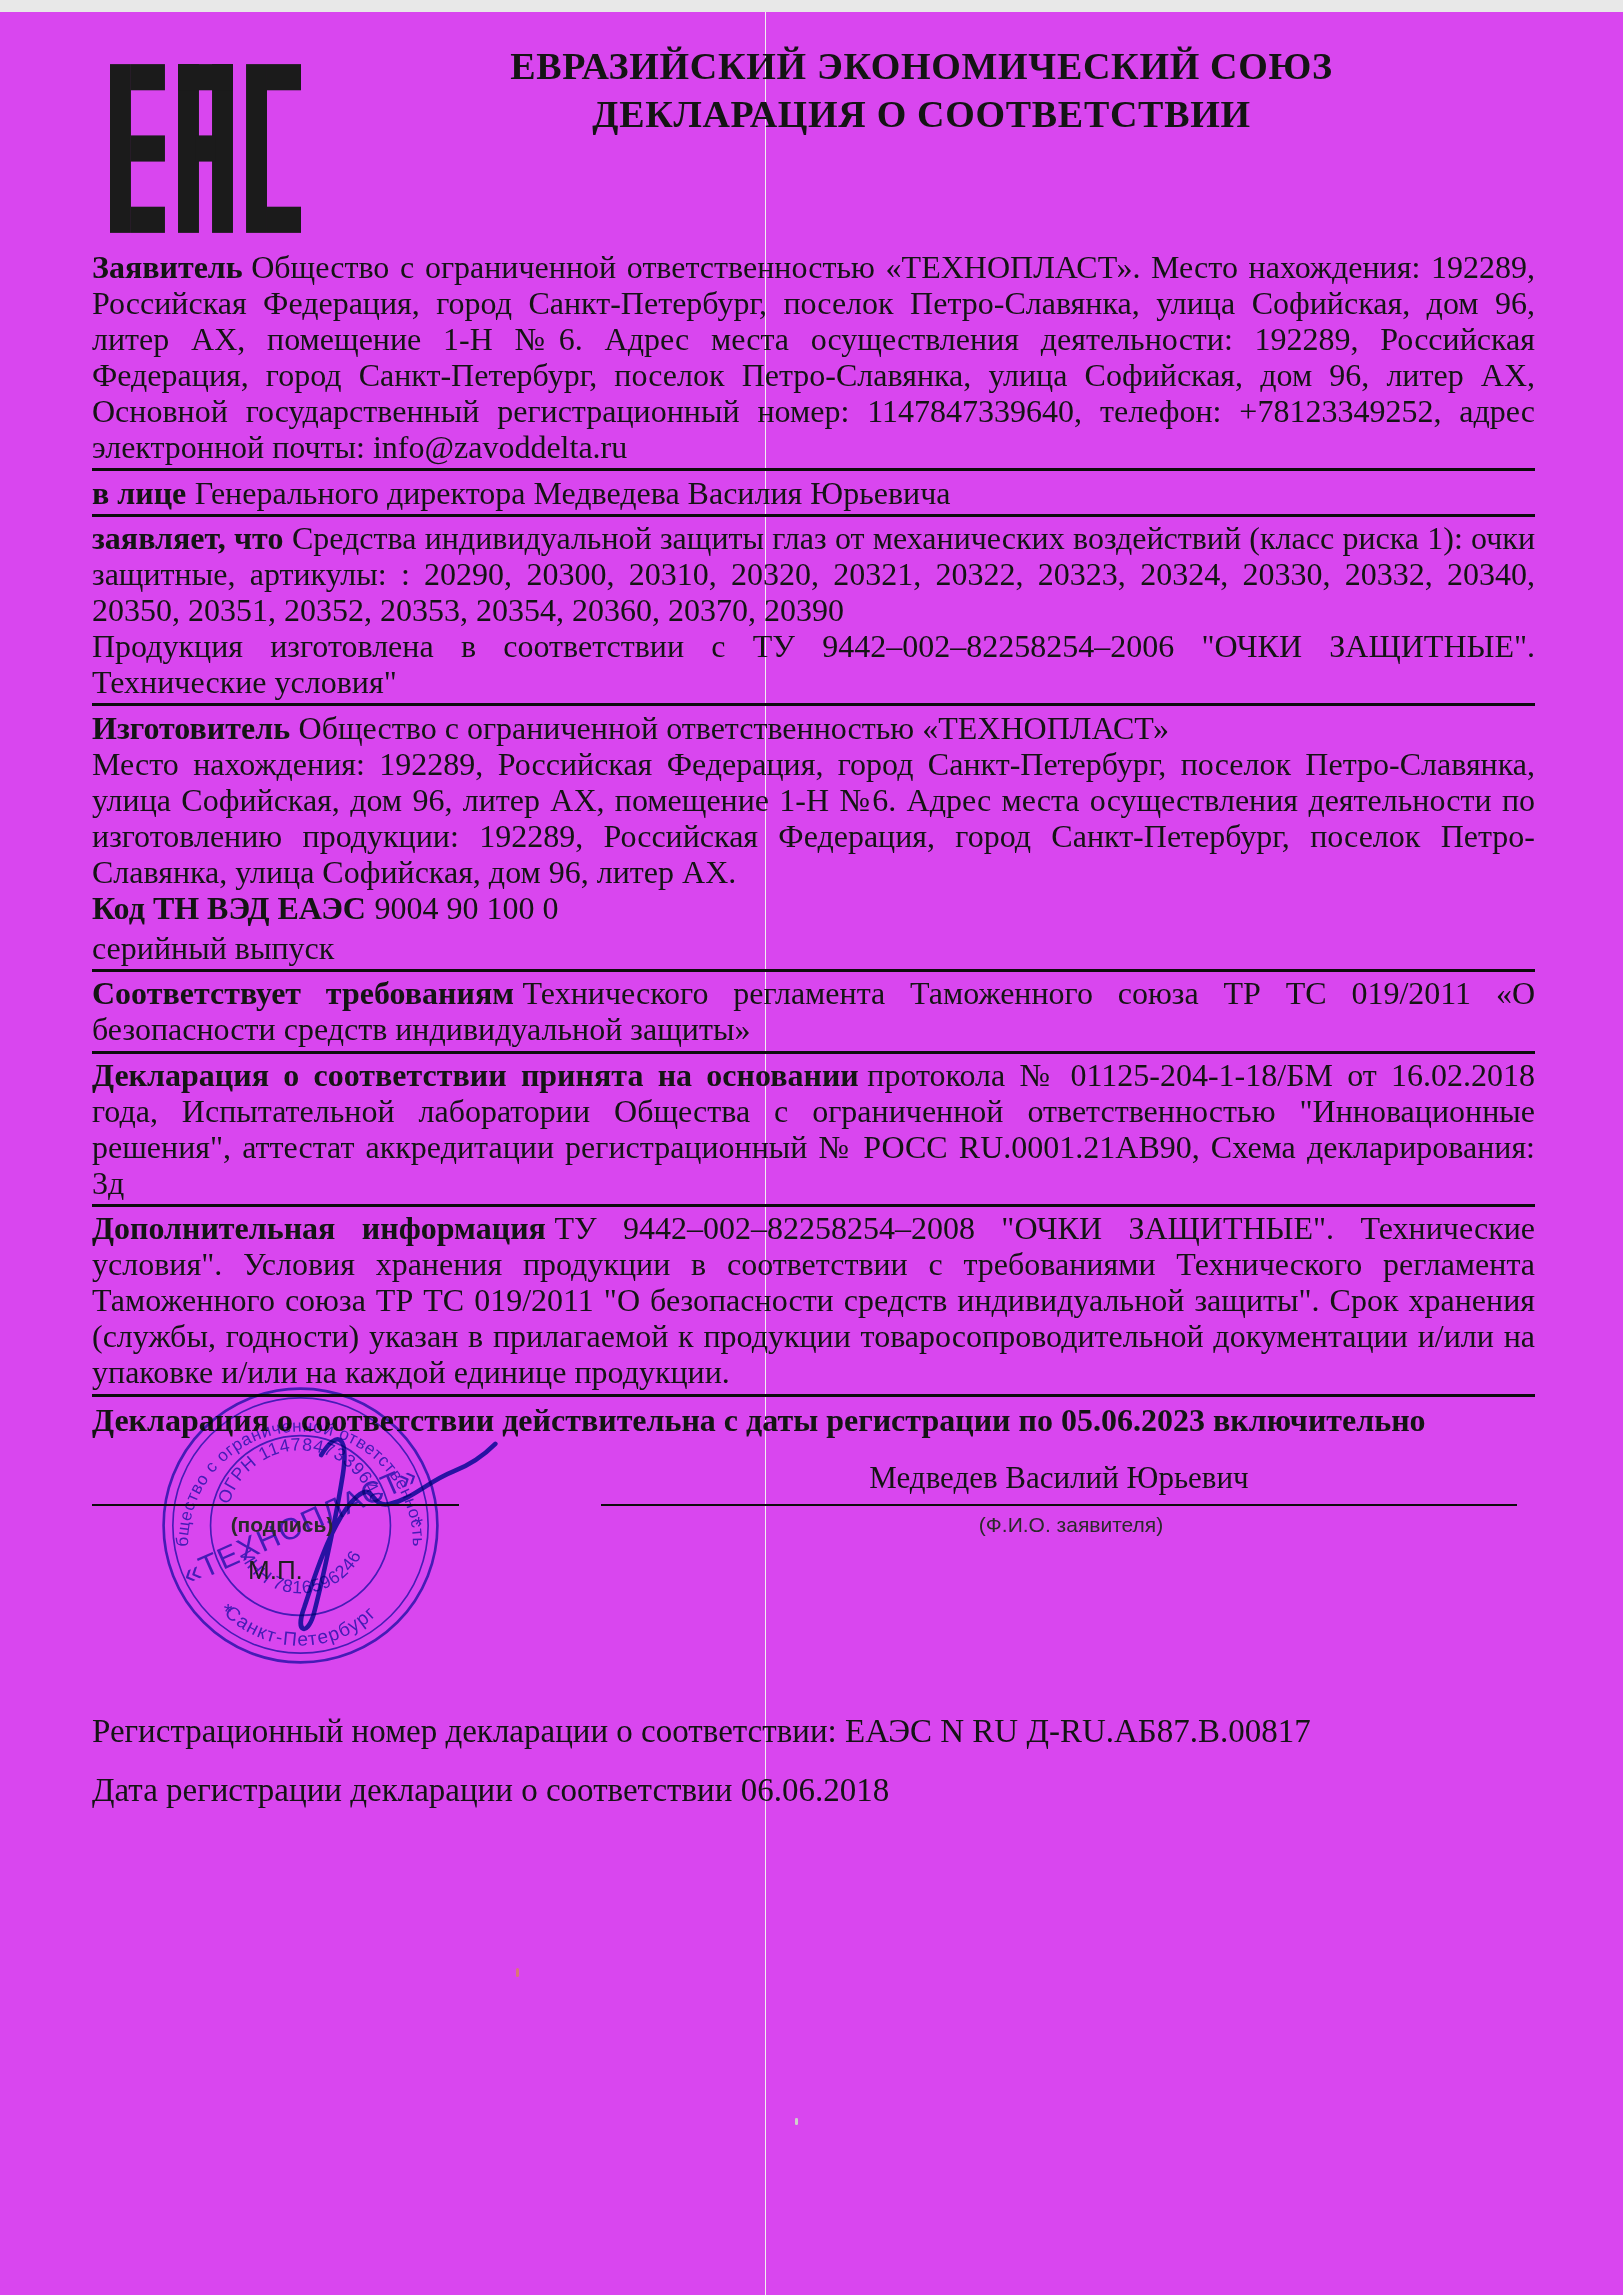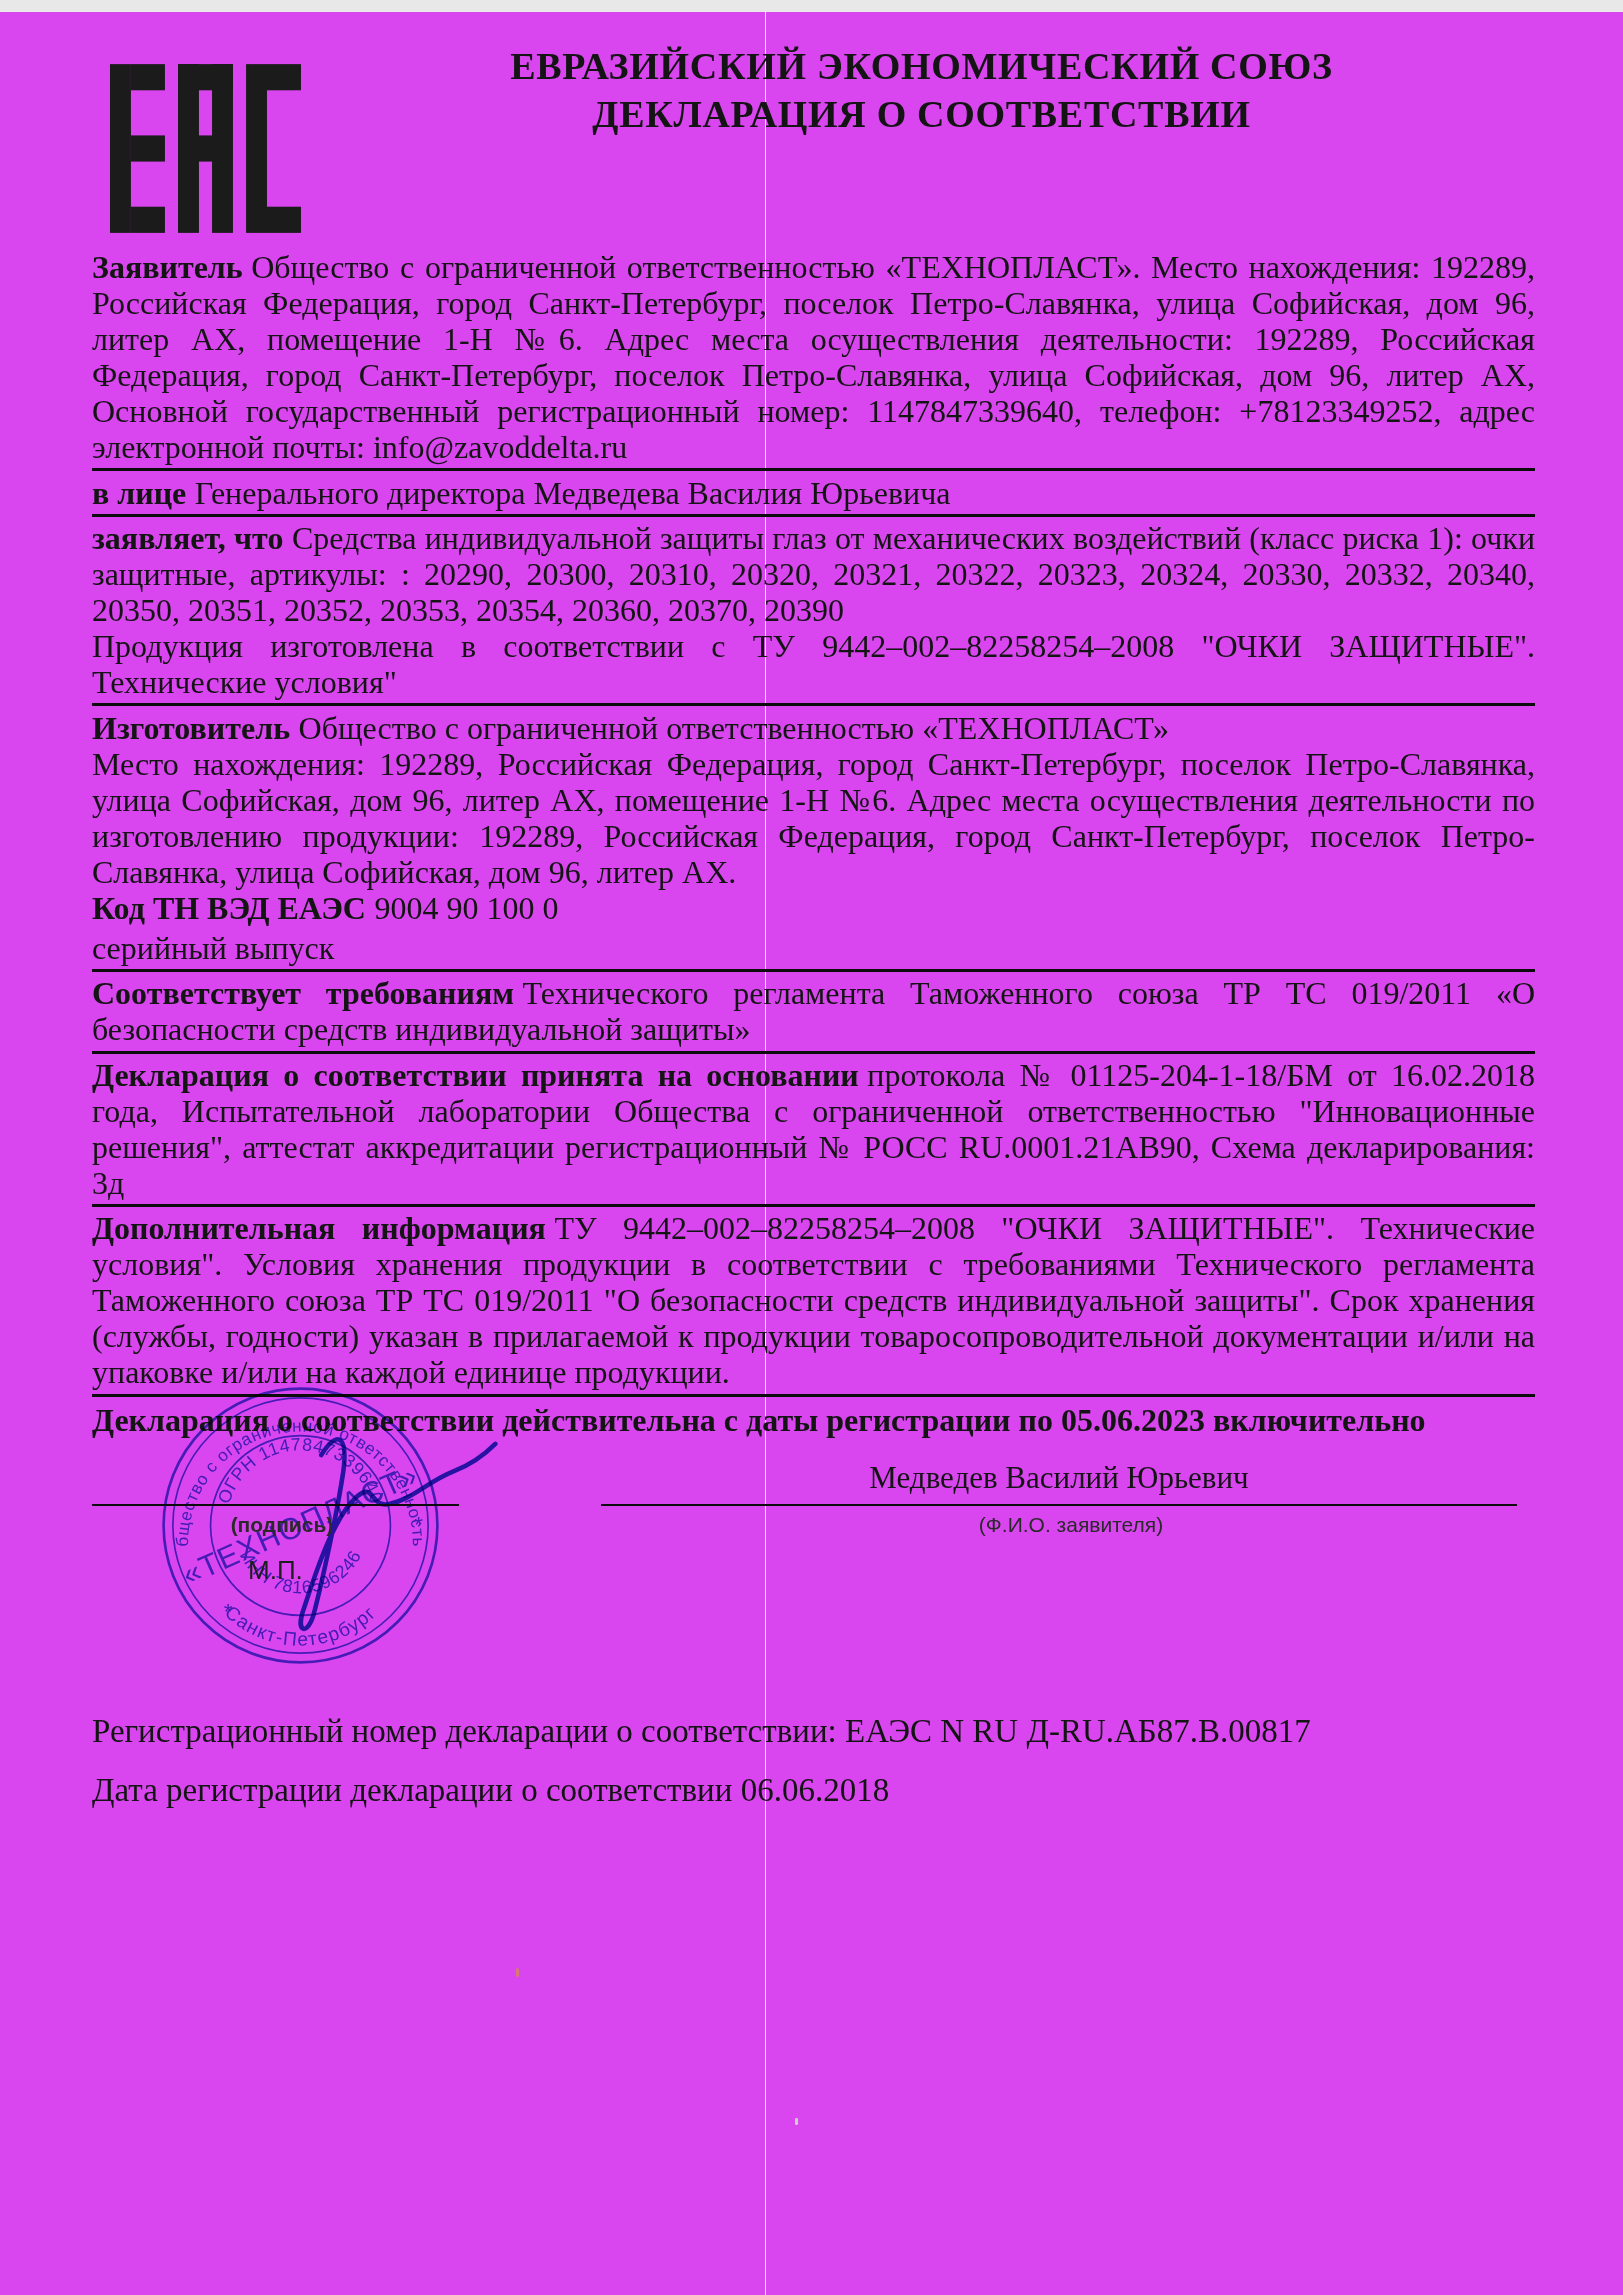--- a/index.html
+++ b/index.html
@@ -74,21 +74,21 @@
       </div>
     </div>
 
     <div class="para"><span class="lbl">Заявитель</span><span>Общество с ограниченной ответственностью «ТЕХНОПЛАСТ». Место нахождения: 192289, Российская Федерация, город Санкт-Петербург, поселок Петро-Славянка, улица Софийская, дом 96, литер АХ, помещение 1-Н №6. Адрес места осуществления деятельности: 192289, Российская Федерация, город Санкт-Петербург, поселок Петро-Славянка, улица Софийская, дом 96, литер АХ, Основной государственный регистрационный номер: 1147847339640, телефон: +78123349252, адрес электронной почты: info@zavoddelta.ru</span></div>
     <div class="hr"></div>
 
     <div class="line"><span class="lbl">в лице</span><span>Генерального директора Медведева Василия Юрьевича</span></div>
     <div class="hr"></div>
 
     <div class="para"><span class="lbl">заявляет, что</span><span>Средства индивидуальной защиты глаз от механических воздействий (класс риска 1): очки защитные, артикулы: : 20290, 20300, 20310, 20320, 20321, 20322, 20323, 20324, 20330, 20332, 20340, 20350, 20351, 20352, 20353, 20354, 20360, 20370, 20390</span></div>
-    <div class="para">Продукция изготовлена в соответствии с ТУ 9442–002–82258254–2008 "ОЧКИ ЗАЩИТНЫЕ". Технические условия"</div>
+    <div class="para">Продукция изготовлена в соответствии с ТУ 9442–002–82258254–2006 "ОЧКИ ЗАЩИТНЫЕ". Технические условия"</div>
     <div class="hr"></div>
 
     <div class="line"><span class="lbl">Изготовитель</span><span>Общество с ограниченной ответственностью «ТЕХНОПЛАСТ»</span></div>
     <div class="para">Место нахождения: 192289, Российская Федерация, город Санкт-Петербург, поселок Петро-Славянка, улица Софийская, дом 96, литер АХ, помещение 1-Н №6. Адрес места осуществления деятельности по изготовлению продукции: 192289, Российская Федерация, город Санкт-Петербург, поселок Петро-Славянка, улица Софийская, дом 96, литер АХ.</div>
     <div class="line"><span class="lbl">Код ТН ВЭД ЕАЭС</span><span>9004 90 100 0</span></div>
     <div class="line mt">серийный выпуск</div>
     <div class="hr"></div>
 
     <div class="para"><span class="lbl">Соответствует требованиям</span><span>Технического регламента Таможенного союза ТР ТС 019/2011 «О безопасности средств индивидуальной защиты»</span></div>
     <div class="hr"></div>

